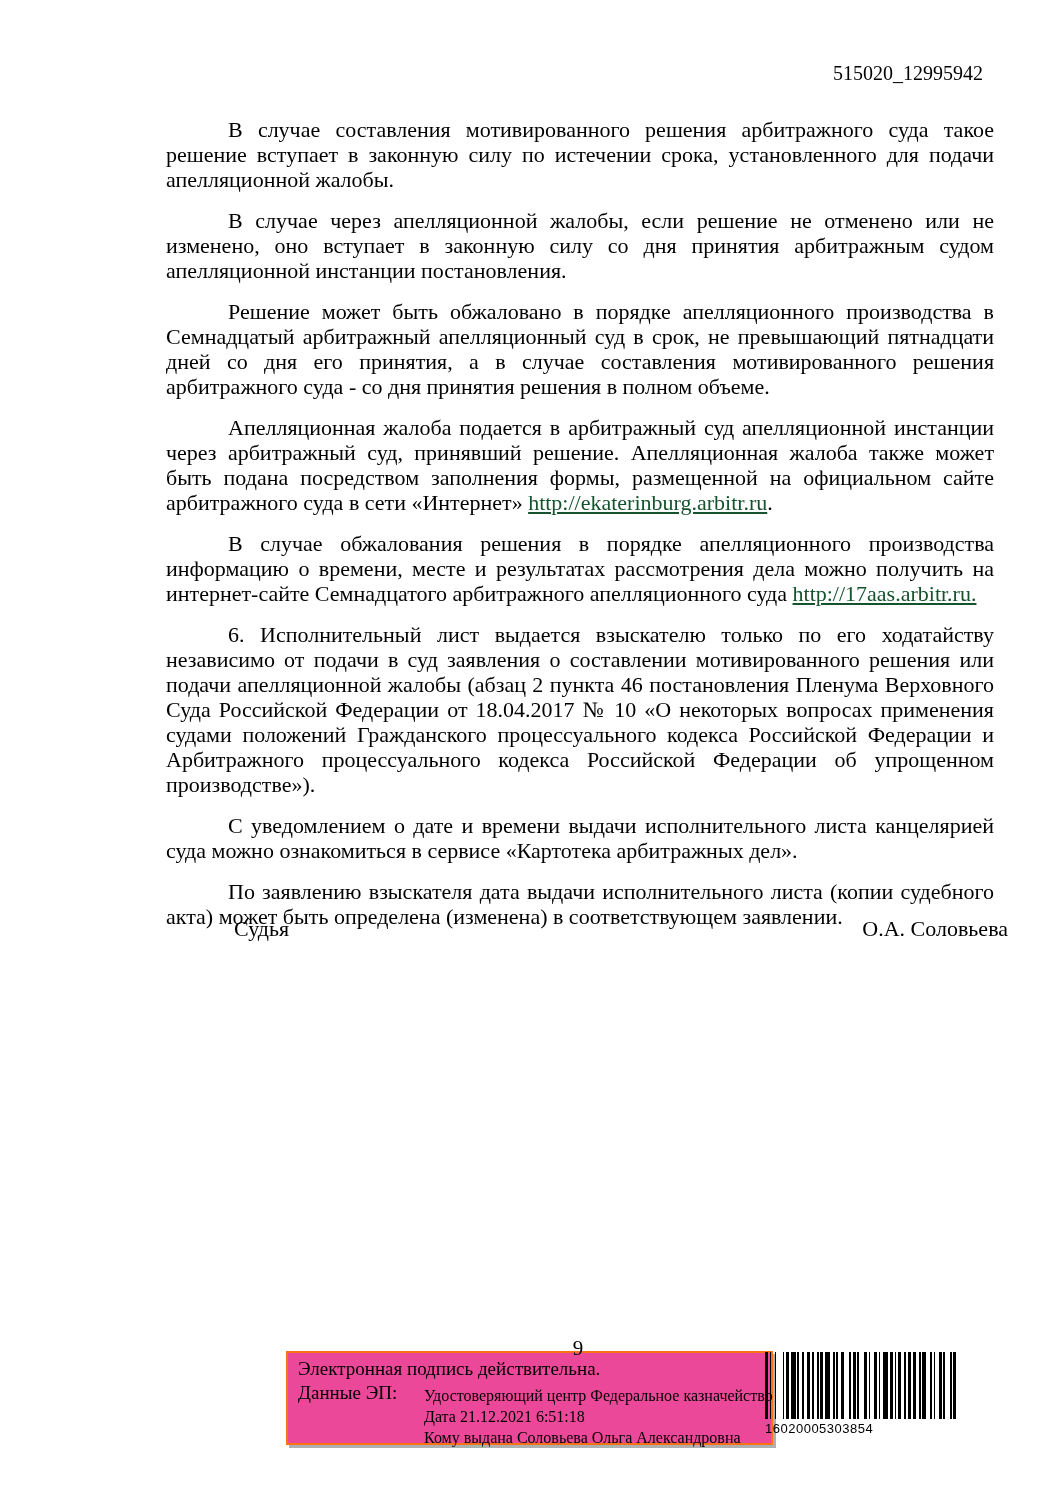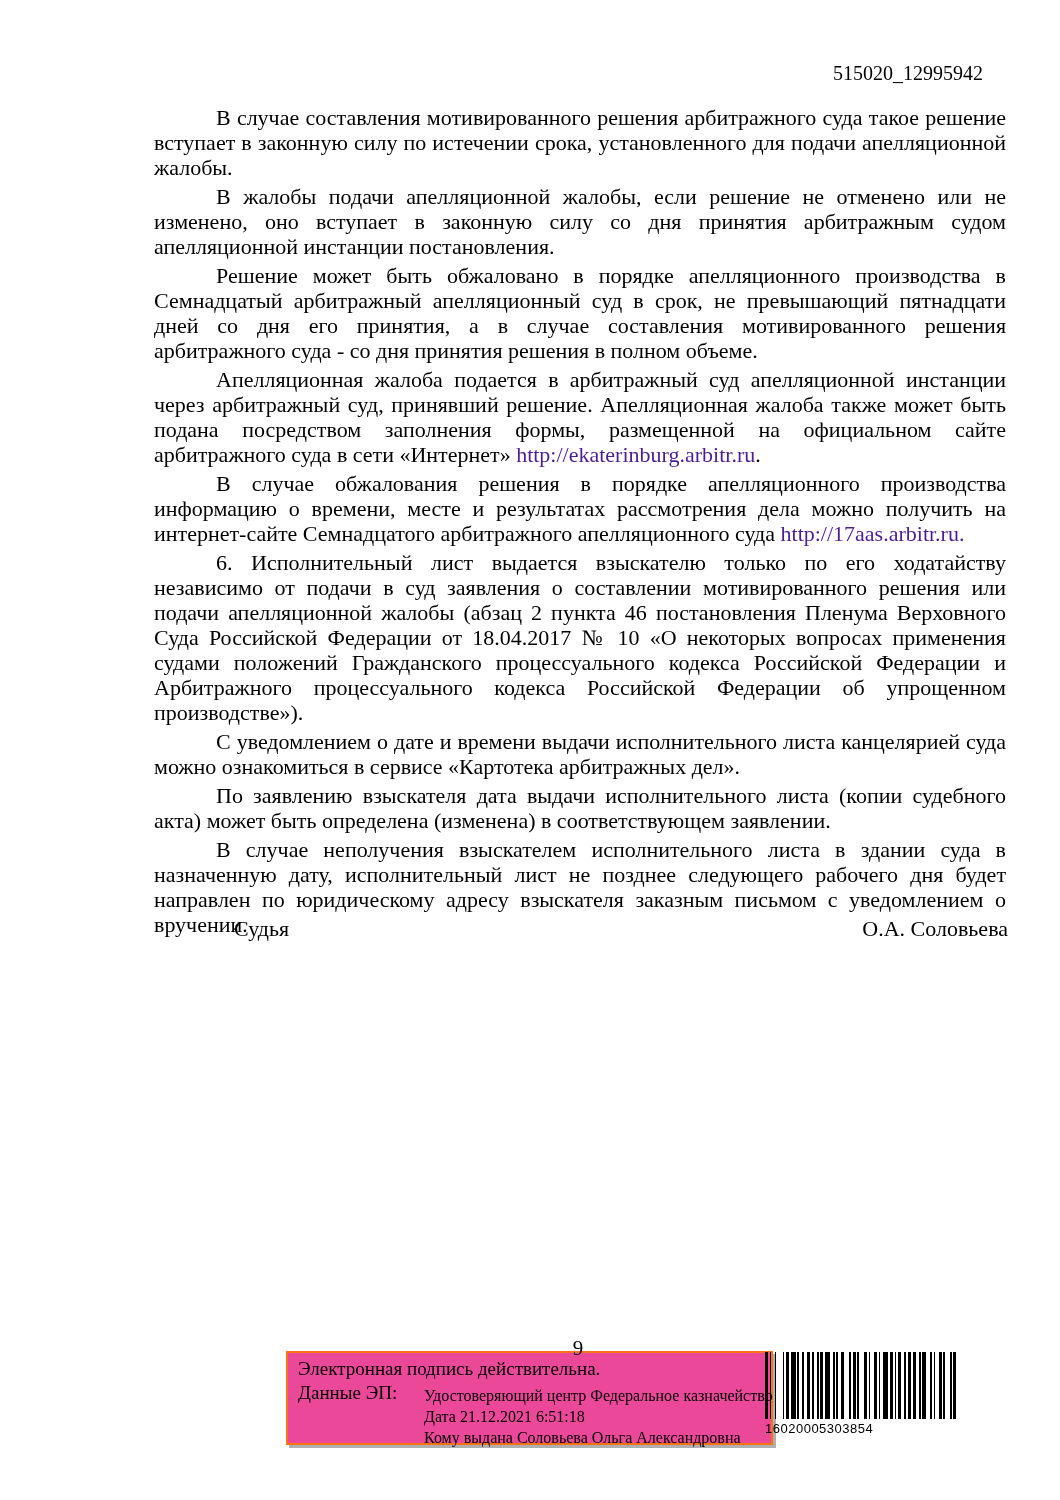--- a/index.html
+++ b/index.html
@@ -21,22 +21,22 @@
   }
   .doc-body {
     position: absolute;
     left: 150px;
     top: 101px;
     width: 860px;
     font-size: 22px;
     line-height: 25px;
     text-align: justify;
   }
-  .doc-body p { margin: 4px; text-indent: 62px; }
-  .doc-body .link { color: #4c1d95; }
+  .doc-body p { margin: 16px; text-indent: 62px; }
+  .doc-body .link { text-decoration: underline; color: #14532d; }
   .signature-row {
     position: absolute;
     left: 150px;
     top: 916px;
     width: 858px;
     display: flex;
     justify-content: space-between;
     font-size: 22px;
     line-height: 25px;
   }
@@ -101,28 +101,27 @@
 </head>
 <body>
 
 <div class="page">
 
   <div class="doc-id">515020_12995942</div>
 
   <div class="doc-body">
 
   <p><span>В случае составления мотивированного решения арбитражного суда такое решение вступает в законную силу по истечении срока, установленного для подачи апелляционной жалобы.</span></p>
-      <p><span>В жалобы подачи апелляционной жалобы, если решение не отменено или не изменено, оно вступает в законную силу со дня принятия арбитражным судом апелляционной инстанции постановления.</span></p>
+      <p><span>В случае через апелляционной жалобы, если решение не отменено или не изменено, оно вступает в законную силу со дня принятия арбитражным судом апелляционной инстанции постановления.</span></p>
       <p><span>Решение может быть обжаловано в порядке апелляционного производства в Семнадцатый арбитражный апелляционный суд в срок, не превышающий пятнадцати дней со дня его принятия, а в случае составления мотивированного решения арбитражного суда - со дня принятия решения в полном объеме.</span></p>
       <p><span>Апелляционная жалоба подается в арбитражный суд апелляционной инстанции через арбитражный суд, принявший решение. Апелляционная жалоба также может быть подана посредством заполнения формы, размещенной на официальном сайте арбитражного суда в сети «Интернет» </span><span class="link">http://ekaterinburg.arbitr.ru</span><span>.</span></p>
       <p><span>В случае обжалования решения в порядке апелляционного производства информацию о времени, месте и результатах рассмотрения дела можно получить на интернет-сайте Семнадцатого арбитражного апелляционного суда </span><span class="link">http://17aas.arbitr.ru.</span></p>
       <p><span>6. Исполнительный лист выдается взыскателю только по его ходатайству независимо от подачи в суд заявления о составлении мотивированного решения или подачи апелляционной жалобы (абзац 2 пункта 46 постановления Пленума Верховного Суда Российской Федерации  от 18.04.2017 № 10 «О некоторых вопросах применения судами положений Гражданского процессуального кодекса Российской Федерации и Арбитражного процессуального кодекса Российской Федерации об упрощенном производстве»).</span></p>
       <p><span>С уведомлением о дате и времени выдачи исполнительного листа канцелярией суда можно ознакомиться в сервисе «Картотека арбитражных дел».</span></p>
       <p><span>По заявлению взыскателя дата выдачи исполнительного листа (копии судебного акта) может быть определена (изменена) в соответствующем заявлении.</span></p>
-      <p><span>В случае неполучения  взыскателем исполнительного листа в здании суда в назначенную дату, исполнительный лист не позднее следующего рабочего дня будет направлен по юридическому адресу взыскателя заказным письмом с уведомлением о вручении.</span></p>
     </div>
 
   <div class="signature-row">
     <span class="role">Судья</span>
     <span class="name">О.А. Соловьева</span>
   </div>
 
   <div class="page-num">9</div>
 
   <div class="stamp-box">

